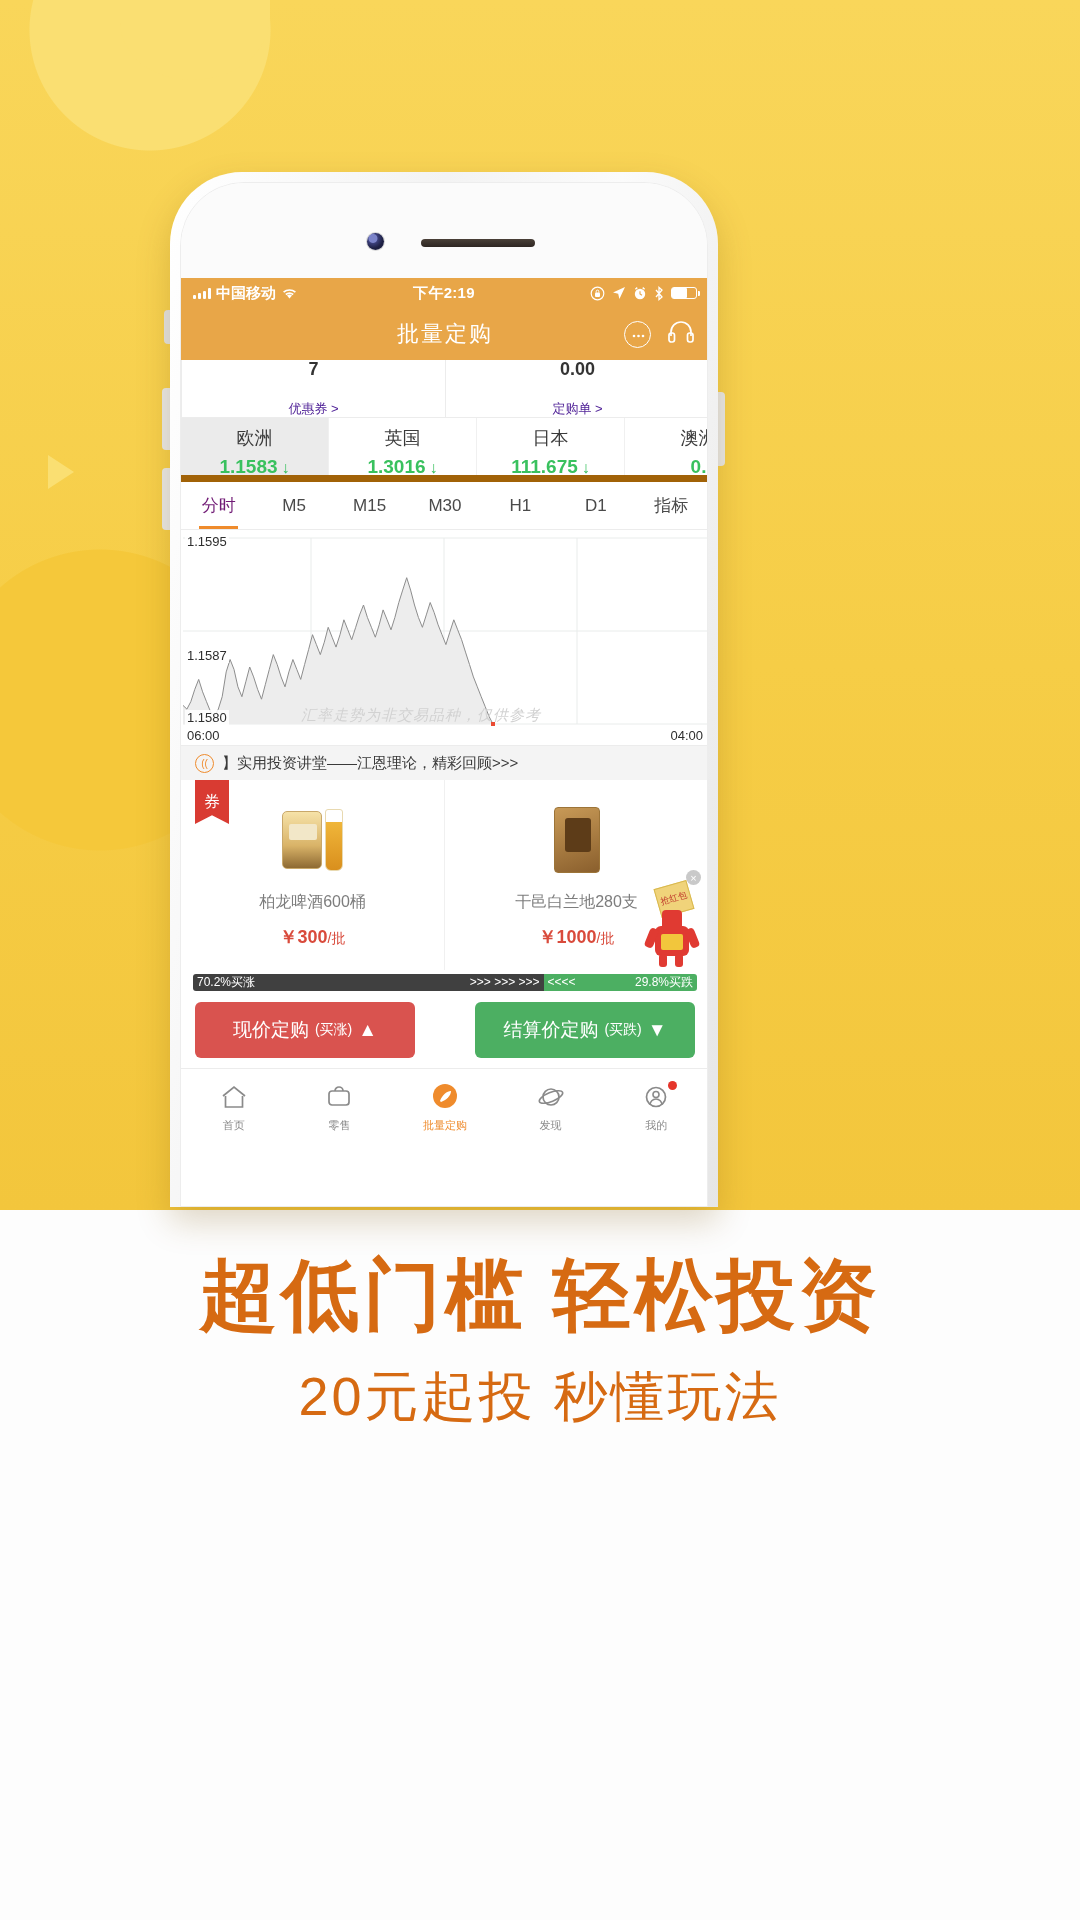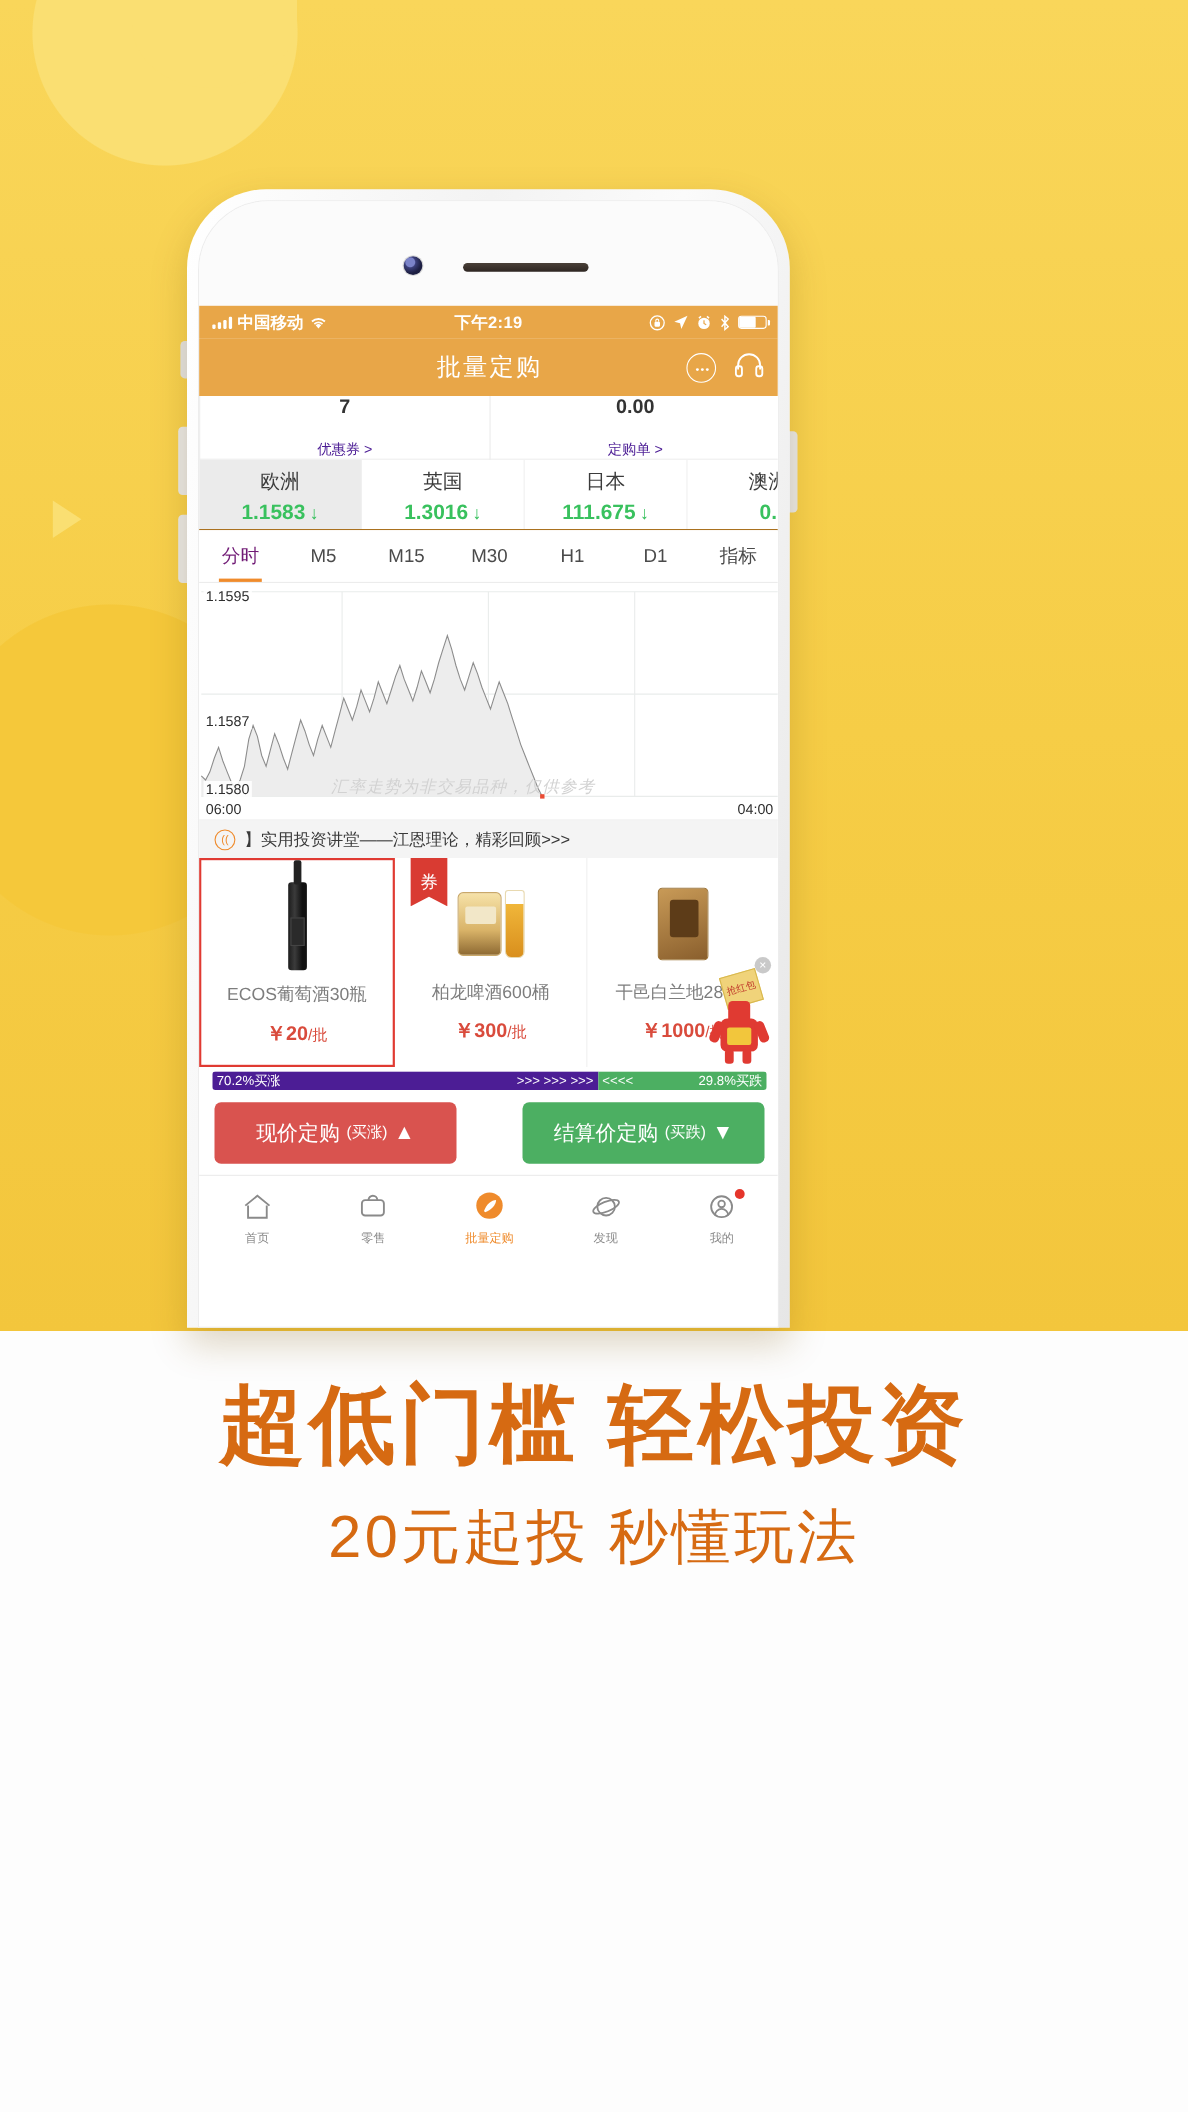--- a/index.html
+++ b/index.html
@@ -110,21 +110,21 @@
   #bal-label { font-size:13px; color:#9b9b9b; margin-top:3px; }
   #recharge-btn {
     background:#ef8b2c; color:#fff; font-size:16px; padding:6px 17px;
     border-radius:5px; white-space:nowrap;
   }
   .bal-cell { flex:1; text-align:center; border-left:1px solid #ececec; }
   .bal-cell-val { font-size:18px; color:#333; font-weight:bold; }
   .bal-cell-lab { font-size:13px; color:#4c1d95; margin-top:20px; }
 
   
-  #cur-tabs { height:64px; display:flex; border-bottom:1px solid #a16207; background:#fff; overflow:hidden; }
+  #cur-tabs { height:64px; display:flex; border-bottom:7px solid #a16207; background:#fff; overflow:hidden; }
   .cur-tab { width:148px; flex:none; text-align:center; padding-top:8px; border-right:1px solid #f0f0f0; }
   .cur-tab.active { background:#ebebeb; }
   .cur-name { font-size:18px; color:#3b3b3b; }
   .cur-val  { font-size:19px; font-weight:bold; color:#39c15e; margin-top:6px; }
   .cur-val .arrow { font-size:16px; margin-left:4px; }
 
   
   #tf-tabs { height:48px; display:flex; align-items:stretch; border-bottom:1px solid #ececec; background:#fff; }
   .tf-tab { flex:1; display:flex; align-items:center; justify-content:center; font-size:17px; color:#4a4a4a; position:relative; }
   .tf-tab.active { color:#701a75; }
@@ -362,50 +362,41 @@
       <div class="axis-lab" style="right:4px; top:198px;">04:00</div>
       <div id="watermark">汇率走势为非交易品种，仅供参考</div>
     </div>
 
     <div id="newsbar">
       <div id="news-icon">((</div>
       <div id="news-text">】实用投资讲堂——江恩理论，精彩回顾&gt;&gt;&gt;</div>
     </div>
 
     <div id="products">
-      <div class="product selected">
-        <div class="prod-img">
-          <div class="bottle">
-                <div class="lbl"></div>
-              </div>
-        </div>
-        <div class="prod-name">ECOS葡萄酒30瓶</div>
-        <div class="prod-price"><span>￥20</span><span class="unit">/批</span></div>
-      </div>
       <div class="product">
         <div class="coupon-tag">券</div>
         <div class="prod-img" style="gap:3px;">
           <div class="beer-keg"></div>
               <div class="beer-glass"></div>
         </div>
         <div class="prod-name">柏龙啤酒600桶</div>
         <div class="prod-price"><span>￥300</span><span class="unit">/批</span></div>
       </div>
       <div class="product">
         <div class="prod-img">
               <div class="brandy"></div>
             </div>
         <div class="prod-name">干邑白兰地280支</div>
         <div class="prod-price"><span>￥1000</span><span class="unit">/批</span></div>
       </div>
     </div>
 
     <div id="sentiment">
       <div id="sent-track">
-        <div id="sent-up" style="flex: 70.2 1 0%; background: #4c1d95;">
+        <div id="sent-up" style="flex: 70.2 1 0%; background: #404040;">
           <span>70.2%买涨</span>
           <span>&gt;&gt;&gt;&nbsp;&gt;&gt;&gt;&nbsp;&gt;&gt;&gt;</span>
         </div>
         <div id="sent-down" style="flex: 29.8 1 0%; background: rgb(76, 175, 98);">
           <span>&lt;&lt;&lt;&lt;</span>
           <span>29.8%买跌</span>
         </div>
       </div>
     </div>
 

